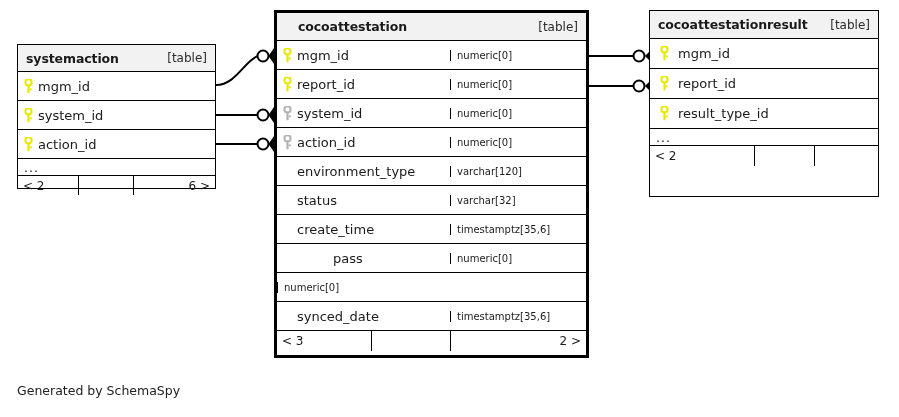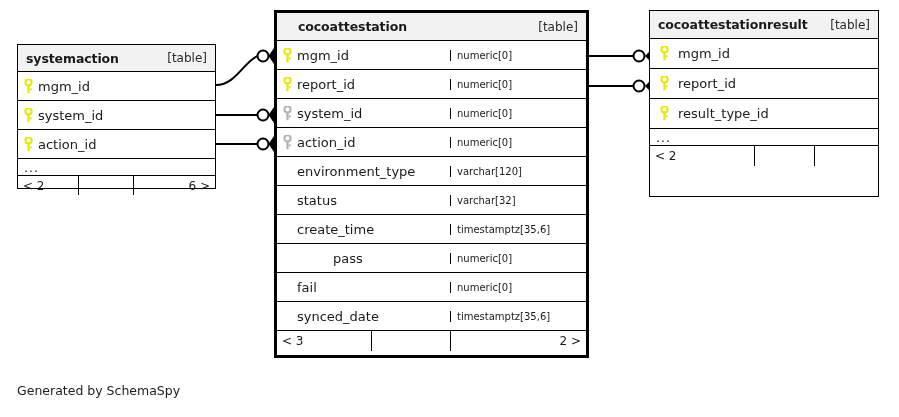--- a/index.html
+++ b/index.html
@@ -320,24 +320,20 @@
 
     <div class="ent-row" style="height:29px;">
       <div class="col-name" style="width:173px;padding-left:36px;">
         <span class="keyslot empty"></span>
         <span class="lbl">pass</span>
       </div>
       <div class="col-type" style="width:136px;">numeric[0]</div>
     </div>
 
     <div class="ent-row" style="height:29px;">
-      <div class="col-name" style="width:173px;">
-        <span class="keyslot empty"></span>
-        <span class="lbl">fail</span>
-      </div>
       <div class="col-type" style="width:136px;">numeric[0]</div>
     </div>
 
     <div class="ent-row" style="height:29px;">
       <div class="col-name" style="width:173px;">
         <span class="keyslot empty"></span>
         <span class="lbl">synced_date</span>
       </div>
       <div class="col-type" style="width:136px;">timestamptz[35,6]</div>
     </div>

